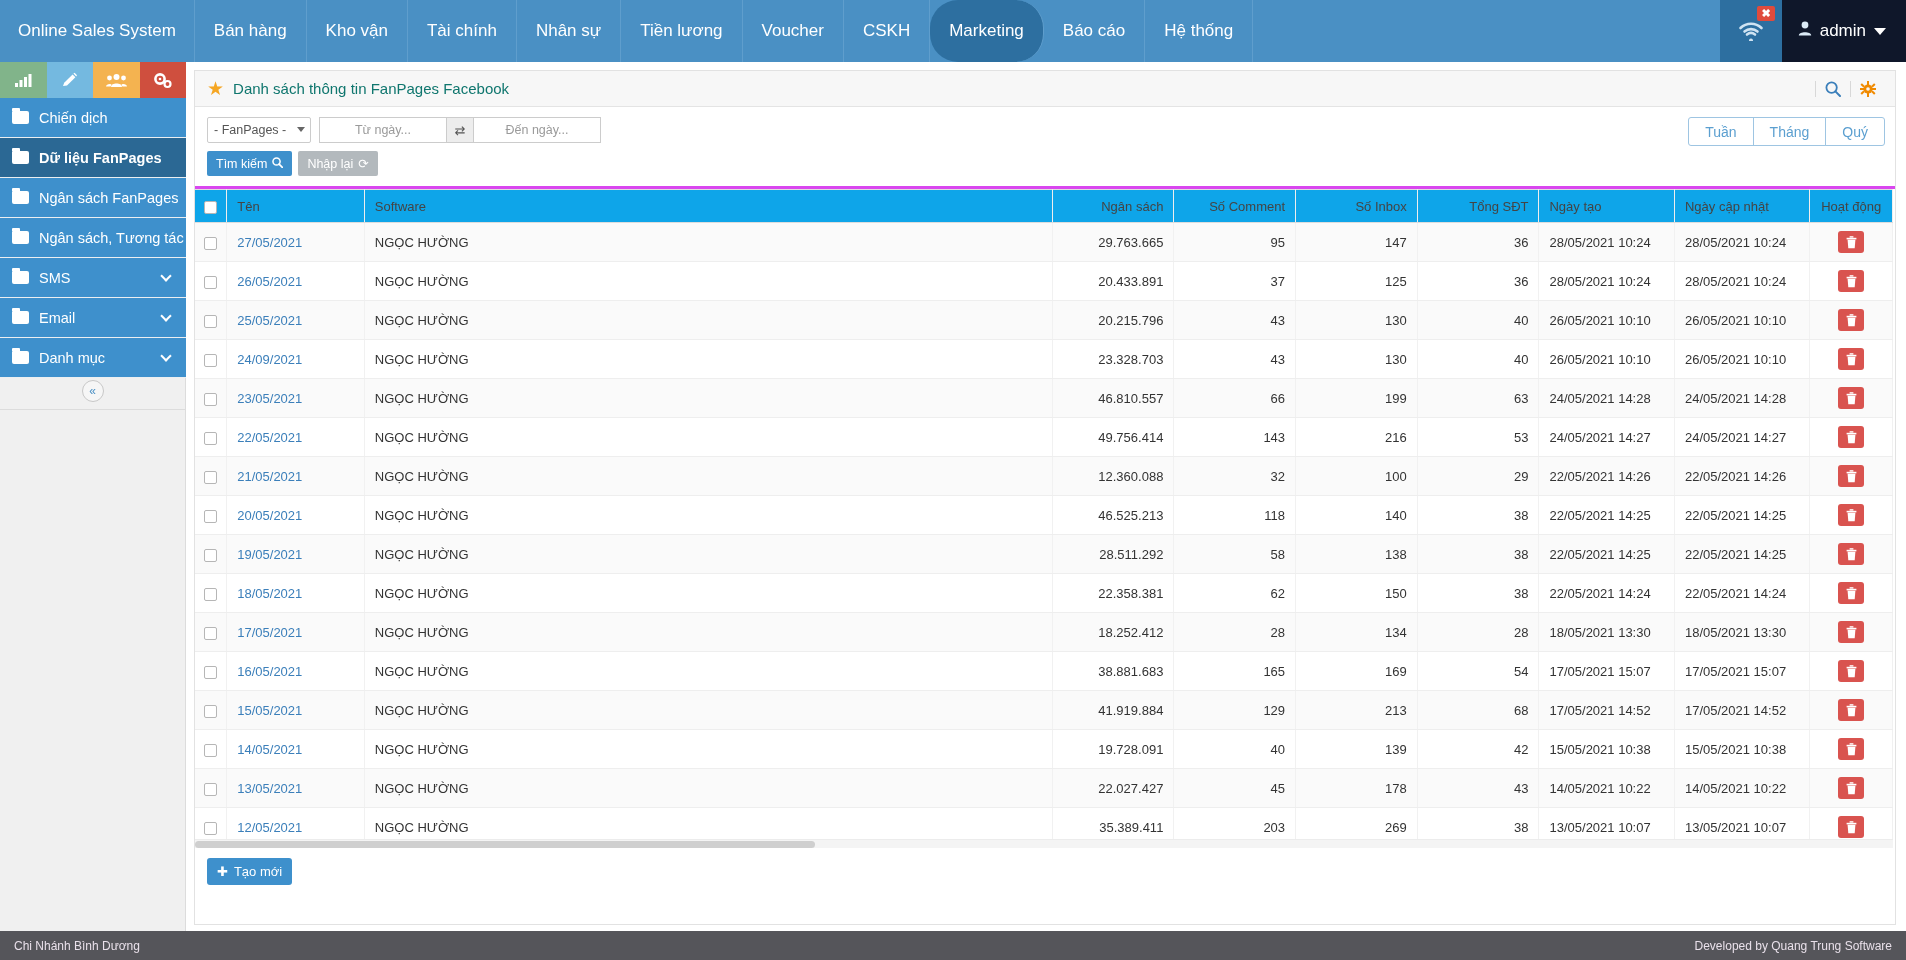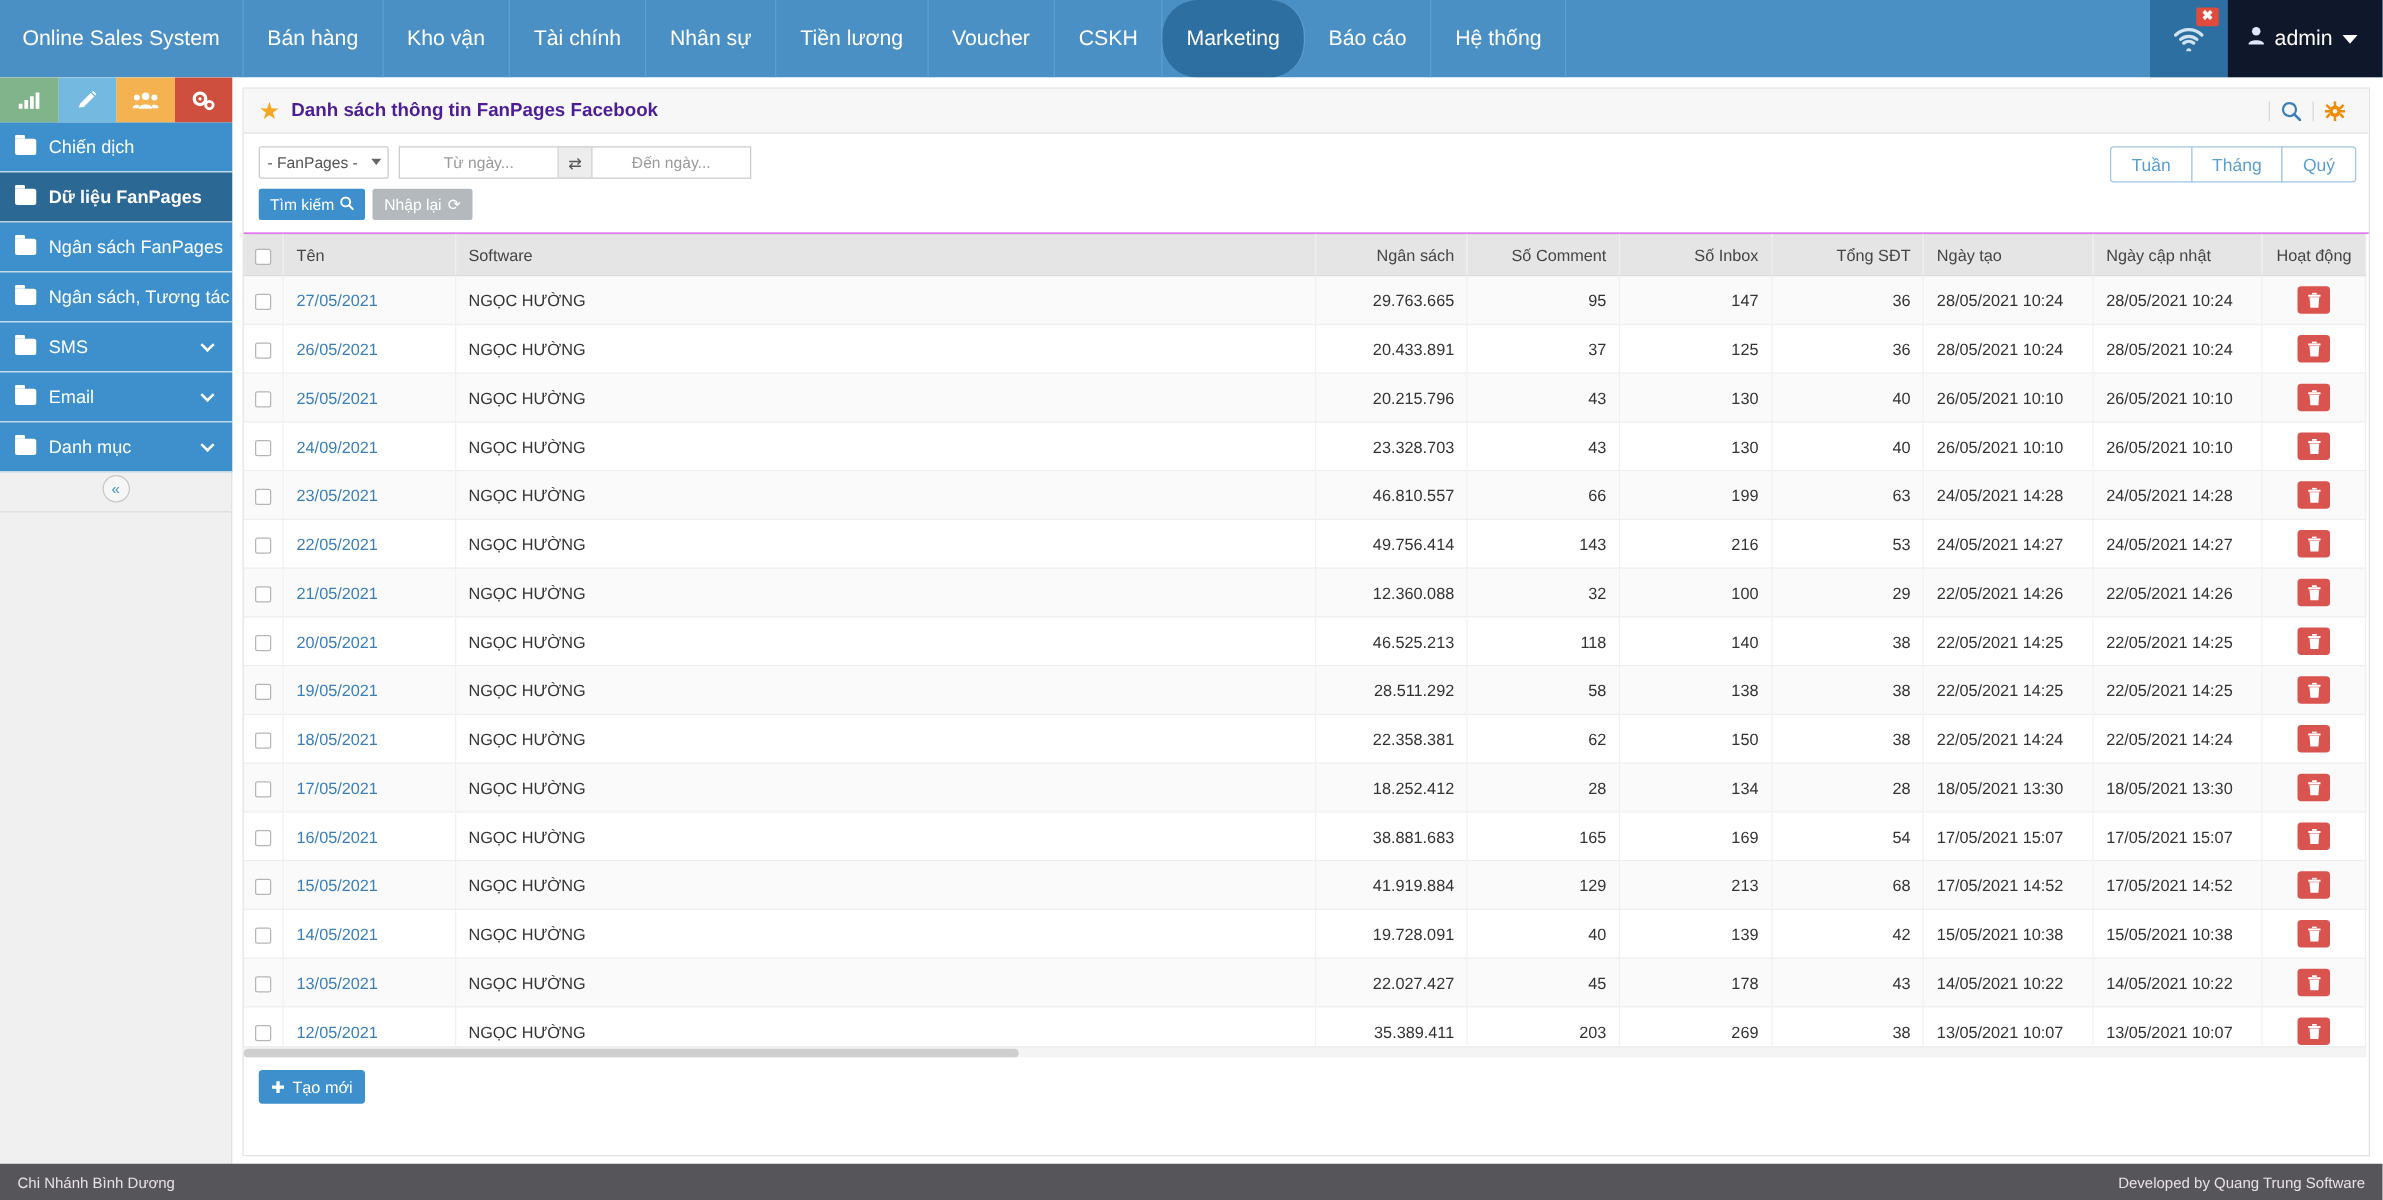--- a/index.html
+++ b/index.html
@@ -134,33 +134,33 @@
     height: 855px;
   }
   .panel-head {
     height: 36px;
     background: #f7f7f7;
     border-bottom: 1px solid #e4e4e4;
     display: flex; align-items: center;
     padding: 0 10px 0 12px;
   }
   .star { color: #f5a623; font-size: 19px; margin-right: 9px; }
-  .panel-title { font-size: 15px; color: #4c1d95; font-weight: bold; flex: 1 1 auto; }
+  .panel-title { font-size: 15px; color: #0f766e; font-weight: normal; flex: 1 1 auto; }
   .head-tools { display: flex; align-items: center; gap: 0; }
   .head-tool {
     padding: 0 9px; cursor: pointer;
     border-left: 1px solid #d8d8d8;
     line-height: 1; display: flex; align-items: center;
   }
   .search-glyph { color: #3b7fba; font-size: 17px; }
 
   
   .filterbar {
     padding: 10px 10px 10px 12px;
-    border-bottom: 1px solid #d946ef;
+    border-bottom: 3px solid #d946ef;
     position: relative;
     min-height: 64px;
   }
   .filter-row1 { display: flex; align-items: center; }
   .sel {
     width: 104px; height: 26px;
     border: 1px solid #cccccc; background: #ffffff;
     font-size: 12.5px; color: #555555;
     padding: 0 18px 0 6px;
     appearance: none; -webkit-appearance: none;
@@ -220,21 +220,21 @@
   .period-btn:last-child { border-radius: 0 3px 3px 0; }
 
   
   .table-wrap {
     height: 659px;
     overflow: hidden;
     position: relative;
   }
   table { border-collapse: collapse; width: 1698px; table-layout: fixed; }
   thead th {
-    background: #e5e5e5;
+    background: #0ea5e9;
     border-bottom: 1px solid #dddddd;
     border-top: 1px solid #dddddd;
     border-right: 1px solid #eeeeee;
     font-size: 13px; color: #444444; font-weight: normal;
     text-align: left; padding: 8px 10px; height: 33px;
     white-space: nowrap;
   }
   tbody td {
     border-bottom: 1px solid #eeeeee;
     border-right: 1px solid #f1f1f1;

